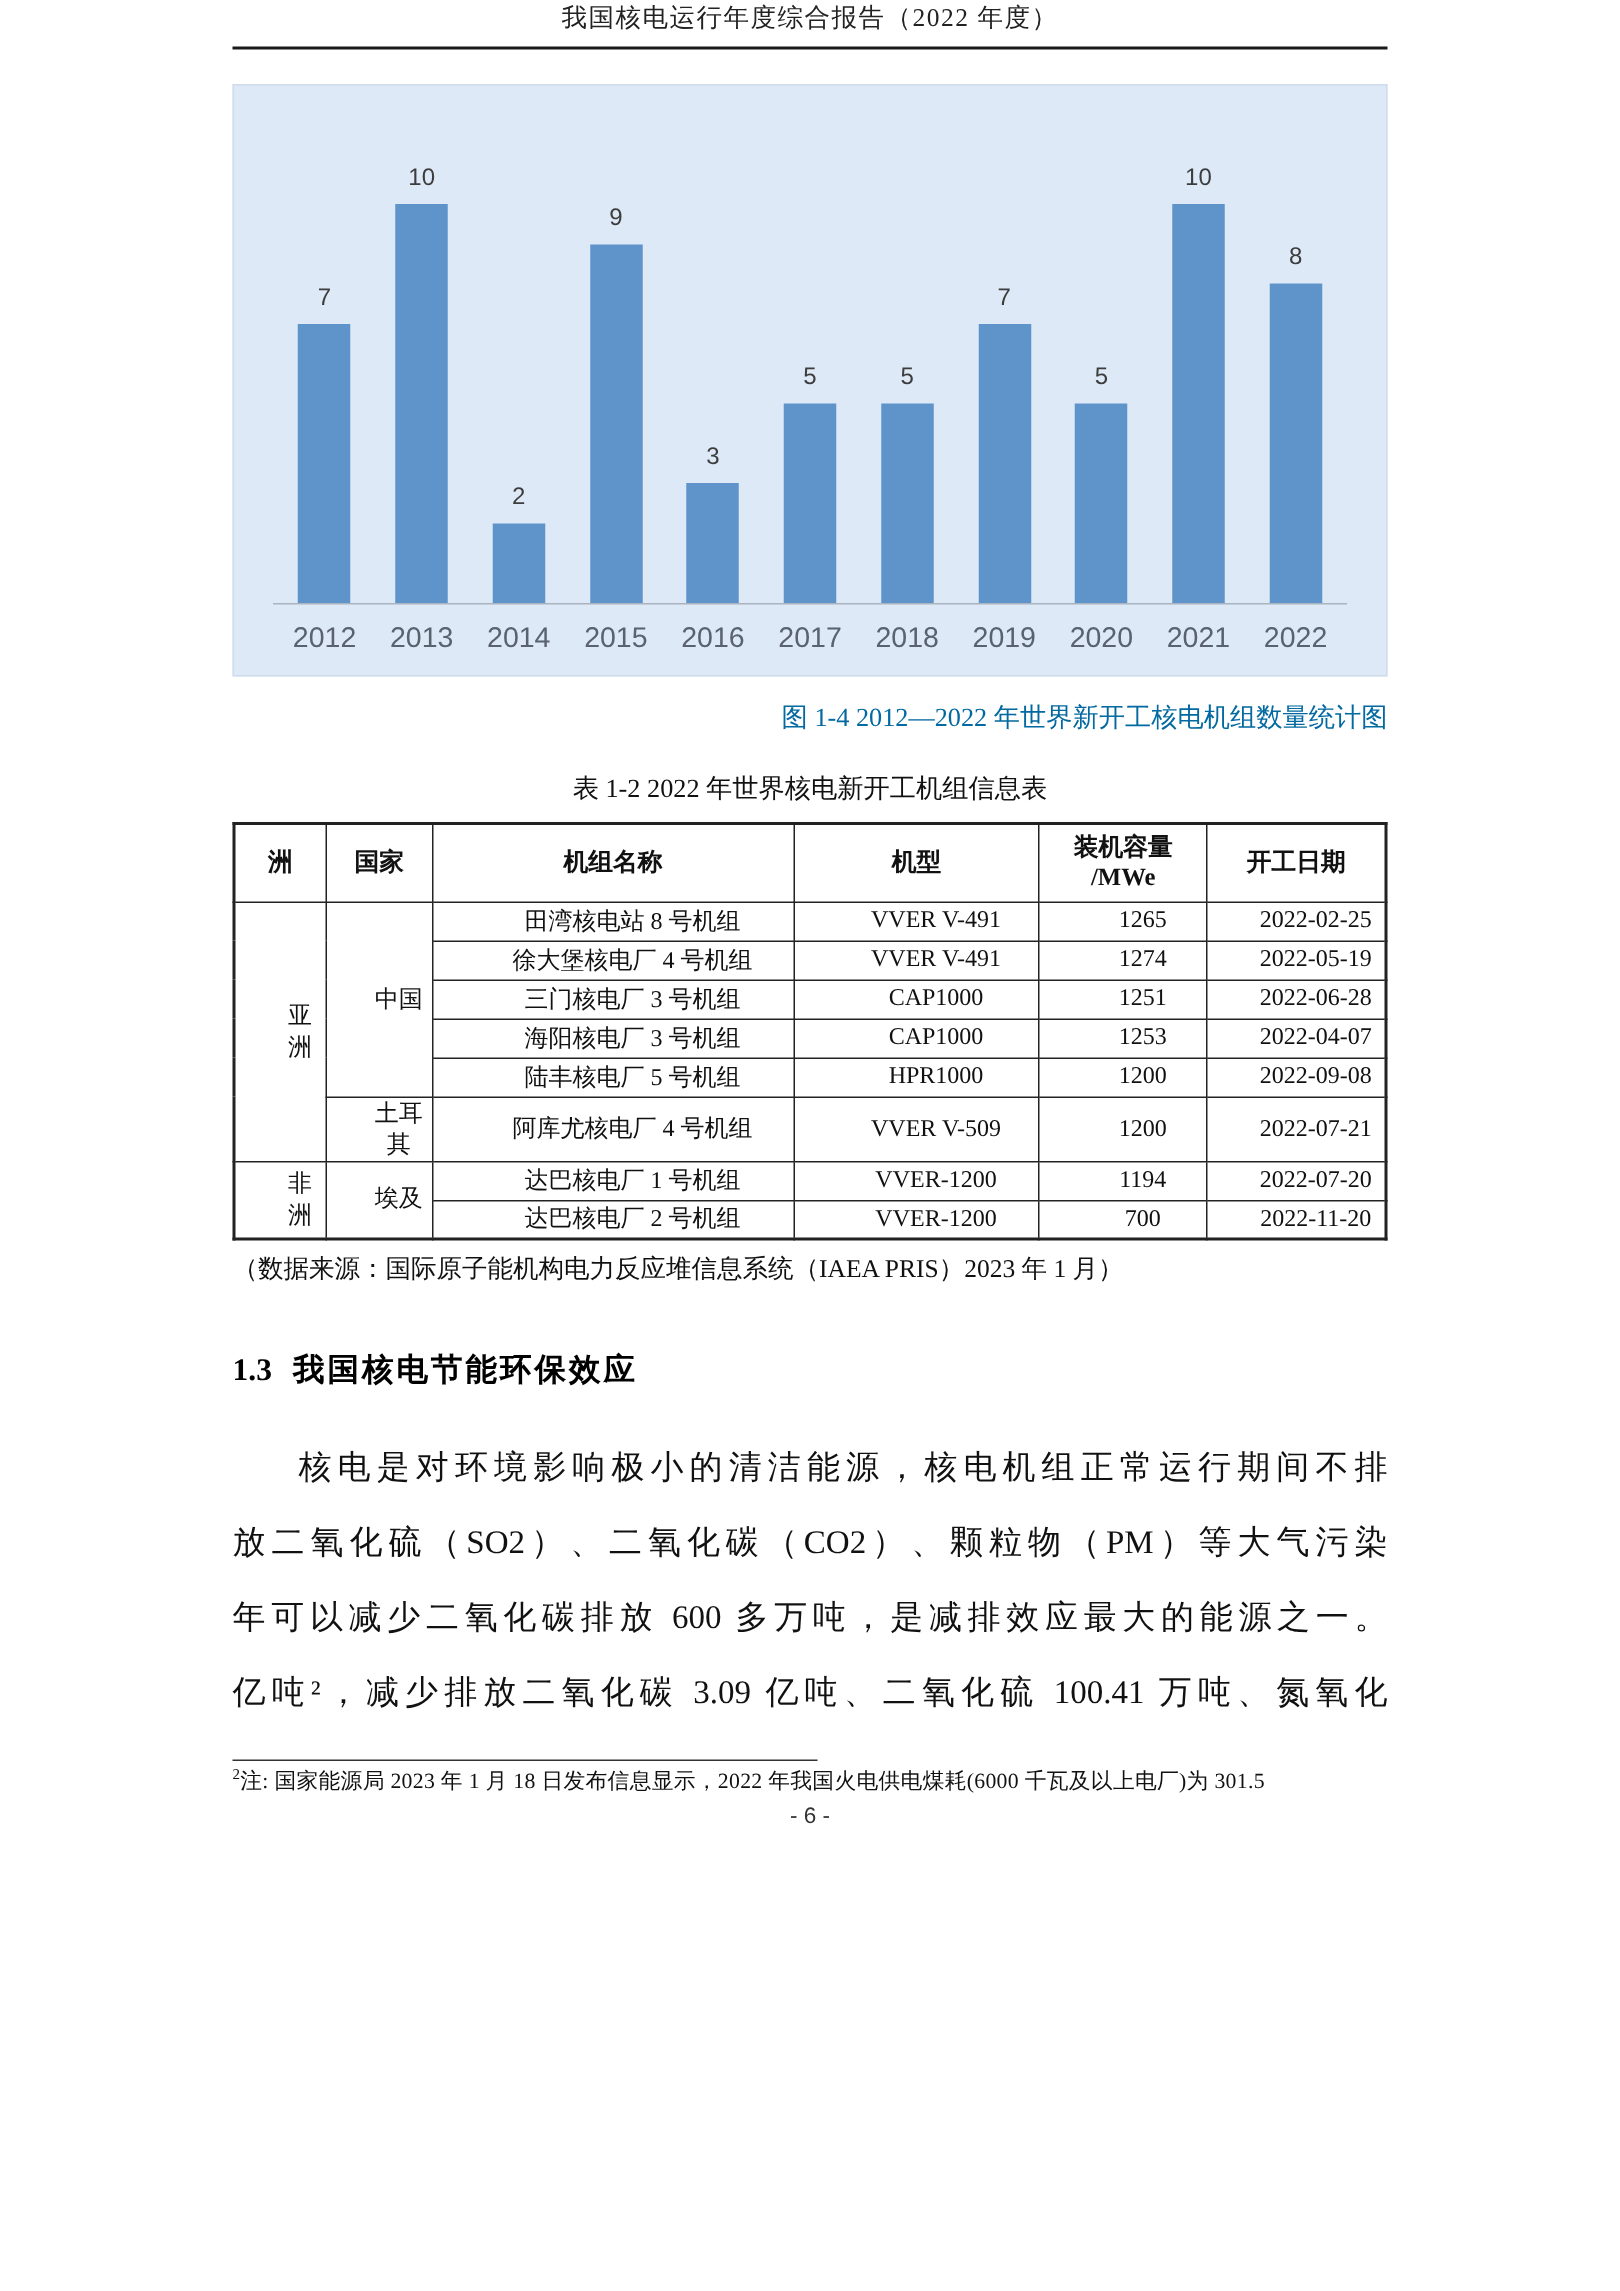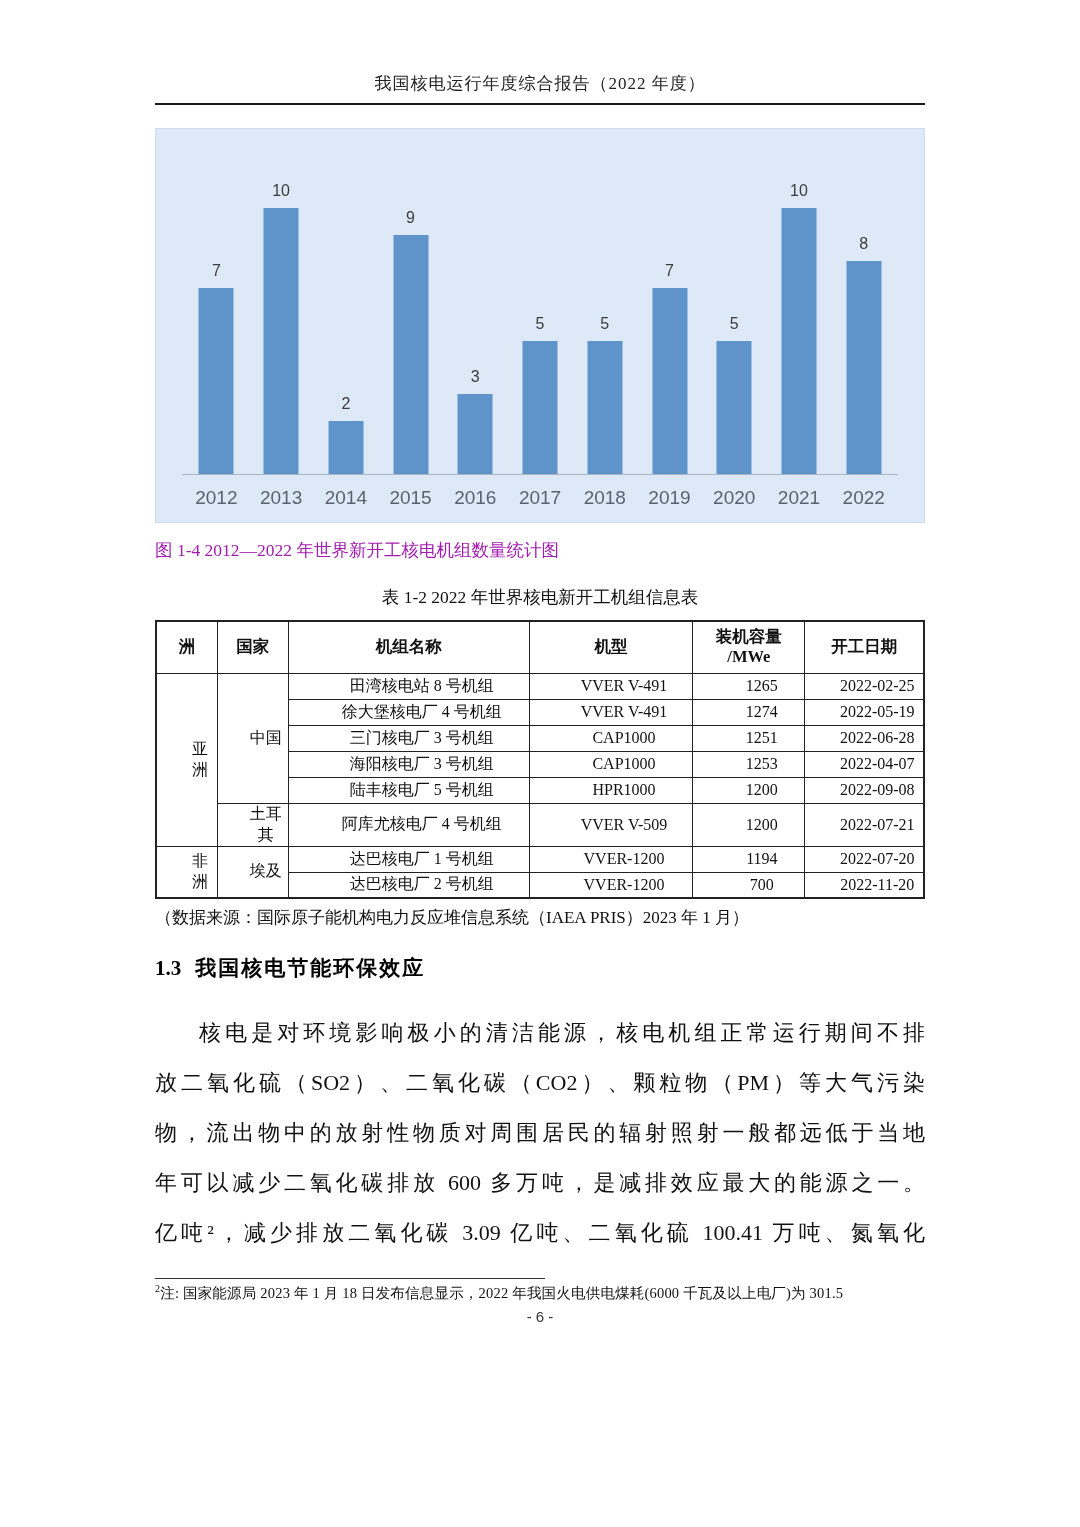--- a/index.html
+++ b/index.html
@@ -8,21 +8,21 @@
     width:1080px;height:1527px;
     margin:0 auto;
     background:#ffffff;
     box-sizing:border-box;
     padding:0 155px;
     font-family:"Liberation Serif","DejaVu Serif",serif;
     color:#1c1c1c;
     overflow:hidden;
   }
   
-  .doc-header{padding-top:72px;text-align:center;font-size:17px;letter-spacing:1px;color:#222;}
+  .doc-header{text-align:center;font-size:17px;letter-spacing:1px;color:#222;}
   .header-rule{margin-top:8px;border-bottom:2px solid #1a1a1a;height:0;}
   
   .chart-panel{
     position:relative;margin-top:23px;height:395px;
     border:1px solid #cfdcec;box-sizing:border-box;
   }
   .plot-area{
     position:absolute;left:28px;right:28px;top:0;height:345px;
     display:flex;align-items:flex-end;
   }
@@ -40,37 +40,37 @@
   .cat-row{
     position:absolute;left:28px;right:28px;top:358px;
     display:flex;
   }
   .cat-cell{
     flex:1 1 0;text-align:center;
     font-family:"Liberation Sans","DejaVu Sans",sans-serif;
     font-size:19px;color:#5a6270;
   }
   
-  .chart-caption{margin-top:15px;text-align:left;font-size:17.5px;color:#a21caf;}
+  .chart-caption{margin-top:15px;text-align:right;font-size:17.5px;color:#0369a1;}
   .table-caption{margin-top:23px;text-align:center;font-size:17.5px;color:#111;}
   
   table.units{
     margin-top:11px;width:100%;border-collapse:collapse;
     border:2px solid #222;table-layout:fixed;
   }
   table.units th,table.units td{
     border:1px solid #222;text-align:center;vertical-align:middle;
     font-size:16px;color:#111;padding:0 2px;box-sizing:border-box;
   }
   table.units thead th{height:52px;font-weight:700;font-size:16.5px;white-space:pre-line;line-height:1.2;}
   table.units tbody td{height:26px;padding-left:28px;}
   
   .source-note{margin-top:7px;font-size:17px;color:#111;}
   
-  .section-heading{margin-top:25px;font-size:21px;font-weight:700;color:#000;}
+  .section-heading{margin-top:42px;font-size:21px;font-weight:700;color:#000;}
   .section-heading .sec-num{margin-right:14px;}
   .section-heading .sec-title{letter-spacing:2px;}
   
   .body-text{margin-top:26px;}
   .body-line{
     font-size:22px;line-height:50px;color:#111;
     text-align:justify;text-align-last:justify;
   }
   .body-line.first{text-indent:2em;}
   
@@ -235,21 +235,20 @@
 
   <div class="source-note">（数据来源：国际原子能机构电力反应堆信息系统（IAEA PRIS）2023 年 1 月）</div>
 
   <div class="section-heading">
     <span class="sec-num">1.3</span><span class="sec-title">我国核电节能环保效应</span>
   </div>
 
   <div class="body-text" id="body-text">
       <div class="body-line first">核电是对环境影响极小的清洁能源，核电机组正常运行期间不排</div>
       <div class="body-line">放二氧化硫（SO2）、二氧化碳（CO2）、颗粒物（PM）等大气污染</div>
-      <div class="body-line">物，流出物中的放射性物质对周围居民的辐射照射一般都远低于当地</div>
       <div class="body-line">年可以减少二氧化碳排放 600 多万吨，是减排效应最大的能源之一。</div>
       <div class="body-line">亿吨²，减少排放二氧化碳 3.09 亿吨、二氧化硫 100.41 万吨、氮氧化</div>
     </div>
 
   <div class="footnote-sep"></div>
   <div class="footnote"><sup>2</sup><span>注: 国家能源局 2023 年 1 月 18 日发布信息显示，2022 年我国火电供电煤耗(6000 千瓦及以上电厂)为 301.5</span></div>
 
   <div class="page-number">- 6 -</div>
 
 </div>

